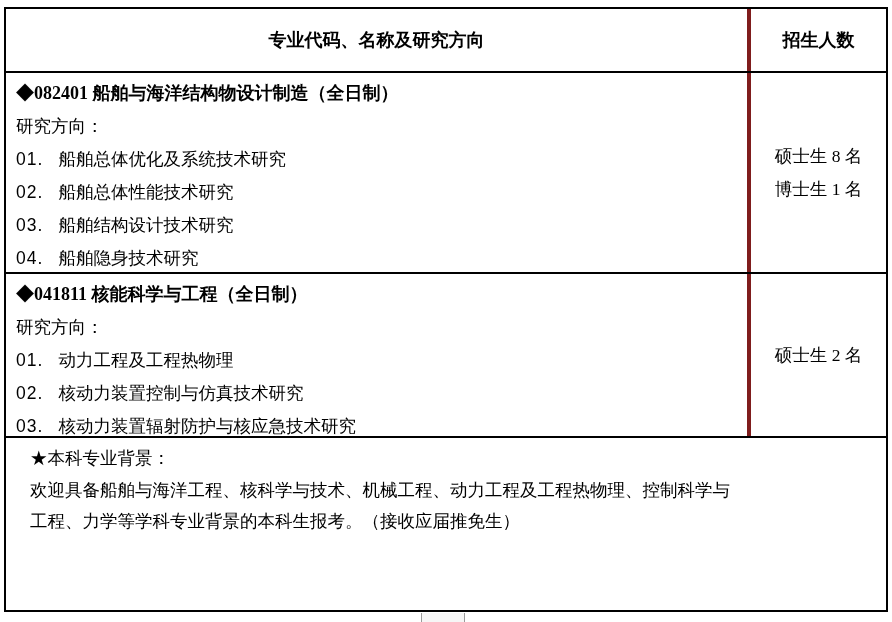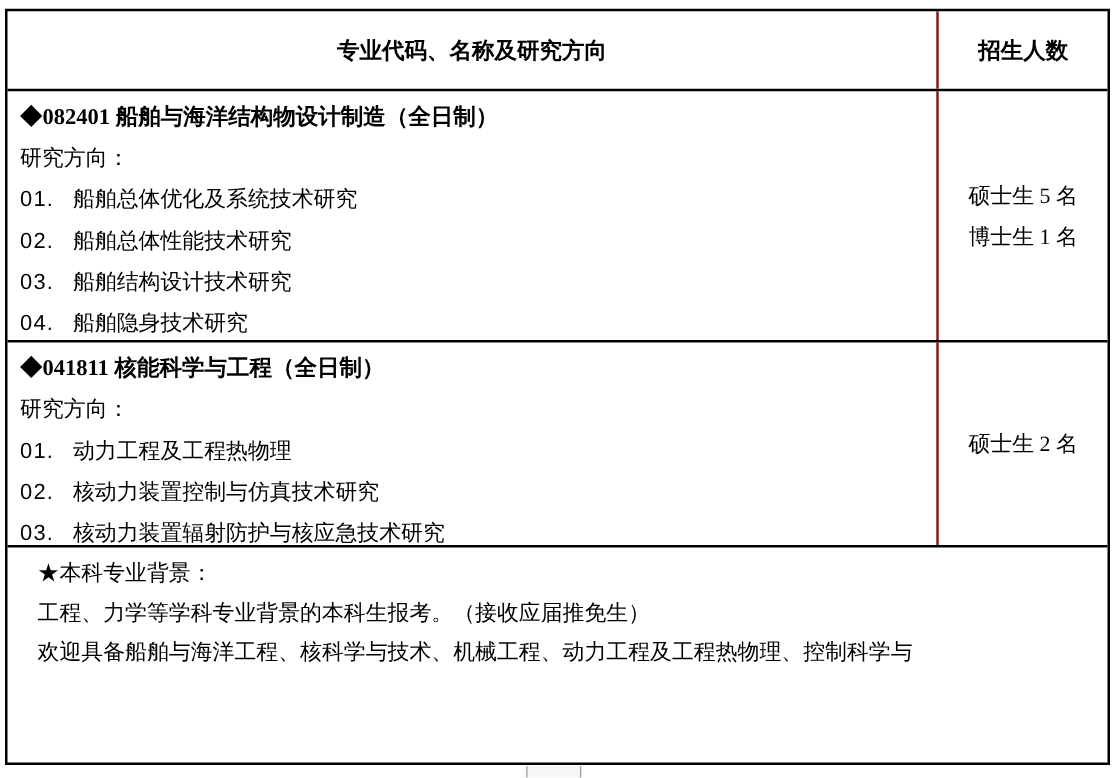--- a/index.html
+++ b/index.html
@@ -25,21 +25,21 @@
   .row {
     display: flex;
     box-sizing: border-box;
     border-bottom: 2px solid #000000;
     width: 100%;
   }
   .row:last-child { border-bottom: none; }
   .cell-left {
     width: 745px;
     box-sizing: border-box;
-    border-right: 2px solid #7f1d1d;
+    border-right: 4px solid #7f1d1d;
     padding: 4px 10px 0 10px;
   }
   .cell-right {
     flex: 1;
     box-sizing: border-box;
     display: flex;
     flex-direction: column;
     justify-content: center;
     align-items: center;
   }
@@ -139,21 +139,21 @@
       <div class="prog-line">
         <span class="dir-num">03.</span>
         <span>船舶结构设计技术研究</span>
       </div>
       <div class="prog-line">
         <span class="dir-num">04.</span>
         <span>船舶隐身技术研究</span>
       </div>
     </div>
     <div class="cell-right">
-      <div class="enroll-line">硕士生 5 名</div>
+      <div class="enroll-line">硕士生 8 名</div>
       <div class="enroll-line">博士生 1 名</div>
     </div>
   </div>
 
   <div class="row row-prog2">
     <div class="cell-left">
       <div class="prog-line prog-title">◆041811 核能科学与工程（全日制）</div>
       <div class="prog-line">研究方向：</div>
       <div class="prog-line">
         <span class="dir-num">01.</span>
@@ -168,20 +168,20 @@
         <span>核动力装置辐射防护与核应急技术研究</span>
       </div>
     </div>
     <div class="cell-right">
       <div class="enroll-line">硕士生 2 名</div>
     </div>
   </div>
 
   <div class="row row-bg bg-cell">
     <div class="bg-line">★本科专业背景：</div>
+    <div class="bg-line">欢迎具备船舶与海洋工程、核科学与技术、机械工程、动力工程及工程热物理、控制科学与</div>
     <div class="bg-line">工程、力学等学科专业背景的本科生报考。（接收应届推免生）</div>
-    <div class="bg-line">欢迎具备船舶与海洋工程、核科学与技术、机械工程、动力工程及工程热物理、控制科学与</div>
   </div>
 
 
 </div>
 
 <div class="partial-fragment"></div>
 
 </body></html>

